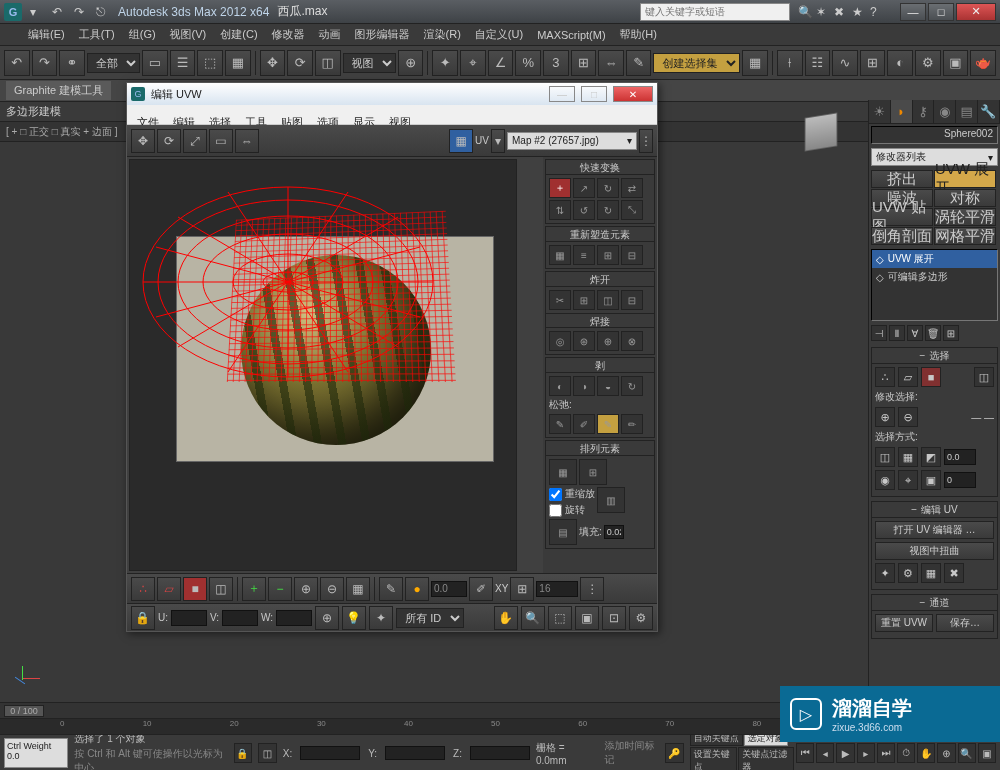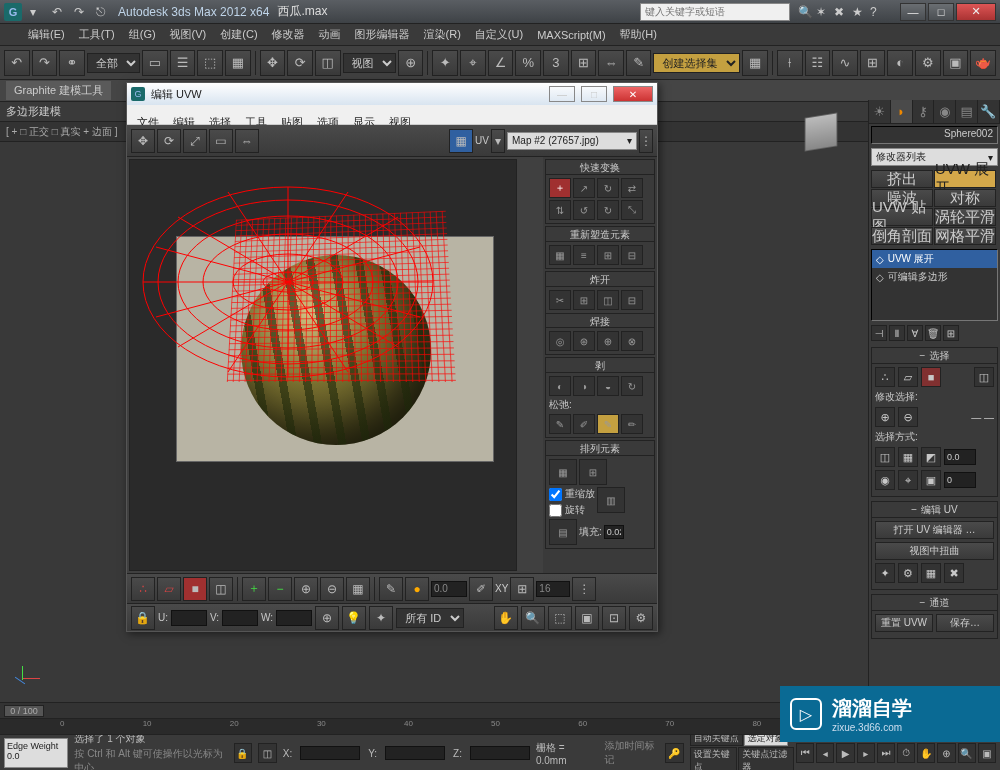--- a/index.html
+++ b/index.html
@@ -502,21 +502,21 @@
     <div class="uvw-tb">⊕</div>
     <div class="uvw-tb">⊖</div>
     <div class="uvw-tb">▦</div>
     <div class="tsep"></div>
     <div class="uvw-tb">✎</div>
     <div class="uvw-tb" style="color:#fa0">●</div>
     <input class="uvw-input" value="0.0" style="">
     <div class="uvw-tb">✐</div>
     <span style="font-size:10px;color:#ccc">XY</span>
     <div class="uvw-tb">⊞</div>
-    <input class="uvw-input" style="width: 34px;" value="16">
+    <input class="uvw-input" style="width: 42px;" value="16">
     <div class="uvw-tb">⋮</div>
   </div>
   <div class="uvw-bot2">
     <div class="uvw-tb">🔒</div>
     <span style="font-size:10px">U:</span>
       <input class="uvw-input" style="">
     <span style="font-size:10px">V:</span>
       <input class="uvw-input" style="">
     <span style="font-size:10px">W:</span>
       <input class="uvw-input" style="">
@@ -547,21 +547,21 @@
         <span>40</span>
         <span>50</span>
         <span>60</span>
         <span>70</span>
         <span>80</span>
         <span>90</span>
         <span>100</span>
     </div>
   </div>
   <div class="statusbar">
-    <div class="status-left">Edge Weight 0.0</div>
+    <div class="status-left">Ctrl Weight 0.0</div>
     <div style="display:flex;flex-direction:column;gap:1px">
       <span class="status-msg">选择了 1 个对象</span>
       <span class="status-msg" style="color:#888">按 Ctrl 和 Alt 键可使操作以光标为中心</span>
     </div>
     <div class="sr-btn">🔒</div>
     <div class="sr-btn">◫</div>
     <div class="status-coords">
       <span>X:</span>
         <input class="status-field" style="">
       <span>Y:</span>

